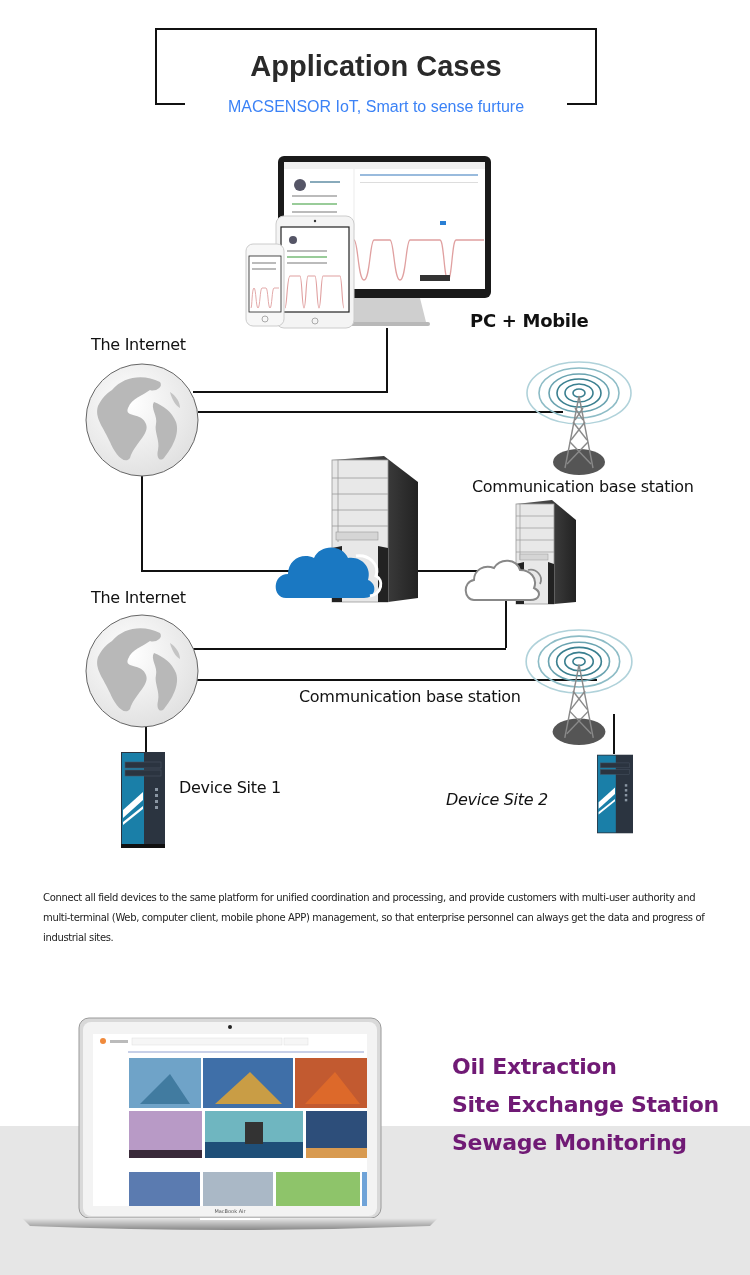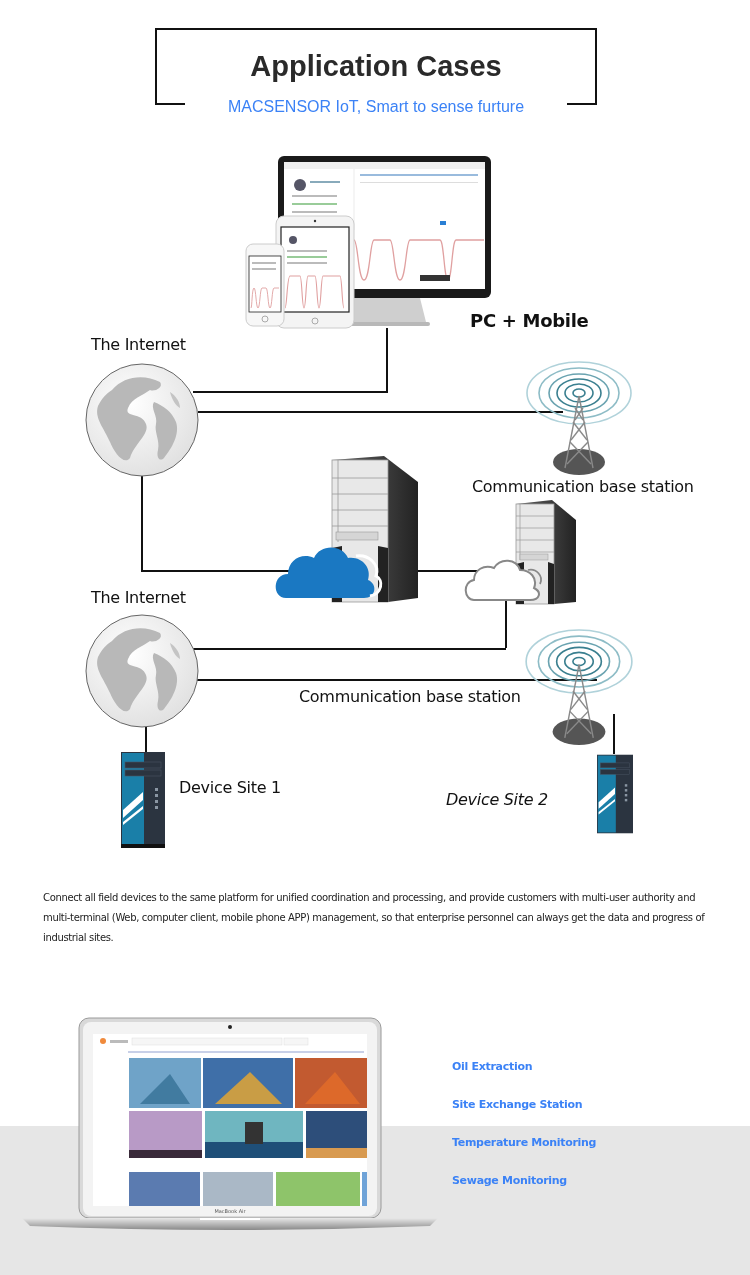--- a/index.html
+++ b/index.html
@@ -21,21 +21,21 @@
   
   .wire { background: #111; }
 
   
   .desc { left: 43px; top: 888px; width: 680px; font-family: "DejaVu Sans", sans-serif; font-size: 10px; line-height: 20px; color: #222; letter-spacing: -0.35px; }
 
   
   .gray-band { left: 0; top: 1126px; width: 750px; height: 149px; background: #e6e6e6; }
 
   .app-list { left: 452px; top: 1055px; }
-  .app-item { font-family: "DejaVu Sans", sans-serif; font-weight: bold; font-size: 11px; color: #3b82f6; height: 38px; line-height: 24px; letter-spacing: -0.3px; white-space: nowrap; }
+  .app-item { font-family: "DejaVu Sans", sans-serif; font-weight: bold; font-size: 22px; color: #701a75; height: 38px; line-height: 24px; letter-spacing: -0.3px; white-space: nowrap; }
 </style>
 </head>
 <body>
 
 <div class="abs title-frame"></div>
 <div class="abs frame-bl"></div>
 <div class="abs frame-br"></div>
 <div class="abs title">Application Cases</div>
 <div class="abs subtitle">MACSENSOR IoT, Smart to sense furture</div>
 
@@ -285,15 +285,14 @@
 
   <text x="210" y="199" font-family="DejaVu Sans, sans-serif" font-size="5" fill="#555" text-anchor="middle">MacBook Air</text>
 
   <path d="M2 204 L418 204 L410 212 Q210 220 10 212 Z" fill="url(#base)"></path>
   <rect x="180" y="204" width="60" height="2" fill="#ffffff"></rect>
 </svg>
 
 <div class="abs app-list">
   <div class="app-item">Oil Extraction</div>
   <div class="app-item">Site Exchange Station</div>
-  <div class="app-item">Temperature Monitoring</div>
   <div class="app-item">Sewage Monitoring</div>
 </div>
 
 </body></html>

